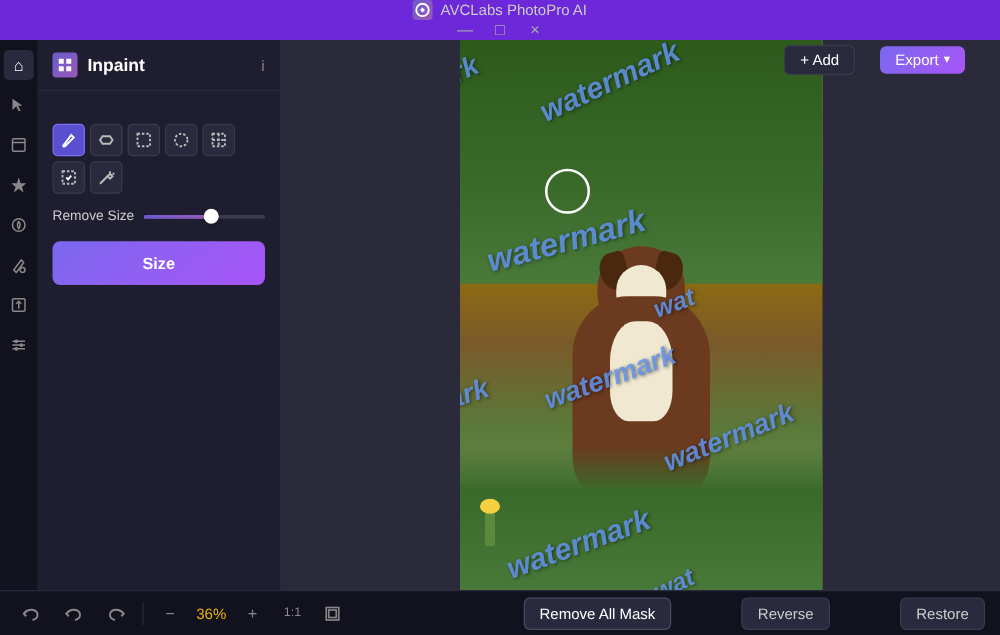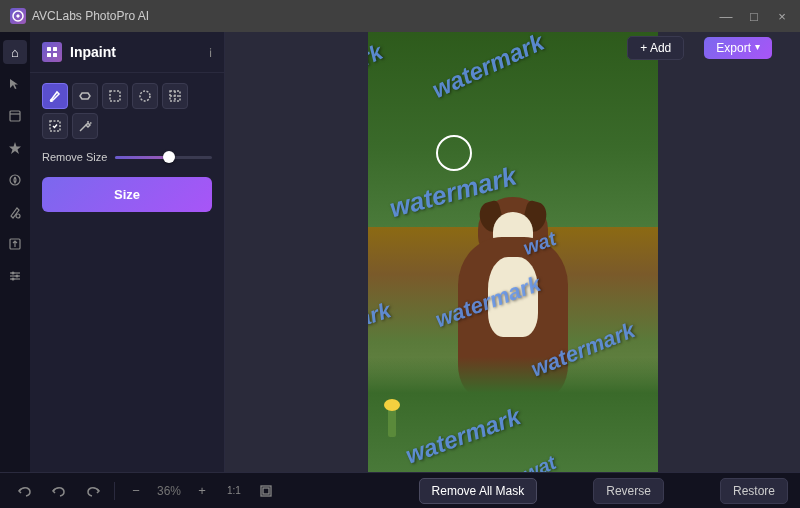--- a/index.html
+++ b/index.html
@@ -10,26 +10,27 @@
       font-family: -apple-system, BlinkMacSystemFont, 'Segoe UI', sans-serif;
       color: #fff;
       overflow: hidden;
       display: flex;
       flex-direction: column;
     }
 
     
     .title-bar {
       height: 32px;
-      background: #404040;
+      background: #6d28d9;
       display: flex;
       align-items: center;
       padding: 0 10px;
-      justify-content: space-between;
+      justify-content: flex-start;
       flex-shrink: 0;
+      flex-direction: column;
     }
     .title-bar-left {
       display: flex;
       align-items: center;
       gap: 6px;
     }
     .app-icon {
       width: 16px;
       height: 16px;
       background: linear-gradient(135deg, #6a5acd, #9b59b6);
@@ -88,20 +89,21 @@
     .icon-sidebar-item.active { color: #fff; background: #2a2a3e; }
 
     
     .left-panel {
       width: 195px;
       background: #1e1e30;
       display: flex;
       flex-direction: column;
       flex-shrink: 0;
       border-right: 1px solid #2a2a3e;
+      gap: 16px;
     }
     .panel-header {
       display: flex;
       align-items: center;
       padding: 10px 12px;
       gap: 8px;
       border-bottom: 1px solid #2a2a3e;
     }
     .panel-icon {
       width: 20px;
@@ -429,21 +431,21 @@
       background: transparent;
       border: none;
     }
     .toolbar-divider {
       width: 1px;
       height: 18px;
       background: #2a2a3e;
     }
     .zoom-display {
       font-size: 12px;
-      color: #737373;
+      color: #eab308;
     }
     .toolbar-spacer { flex: 1; }
     .bottom-action-btn {
       padding: 5px 12px;
       border-radius: 5px;
       border: 1px solid #3a3a50;
       background: #2a2a3e;
       color: #ccc;
       font-size: 12px;
       cursor: pointer;

